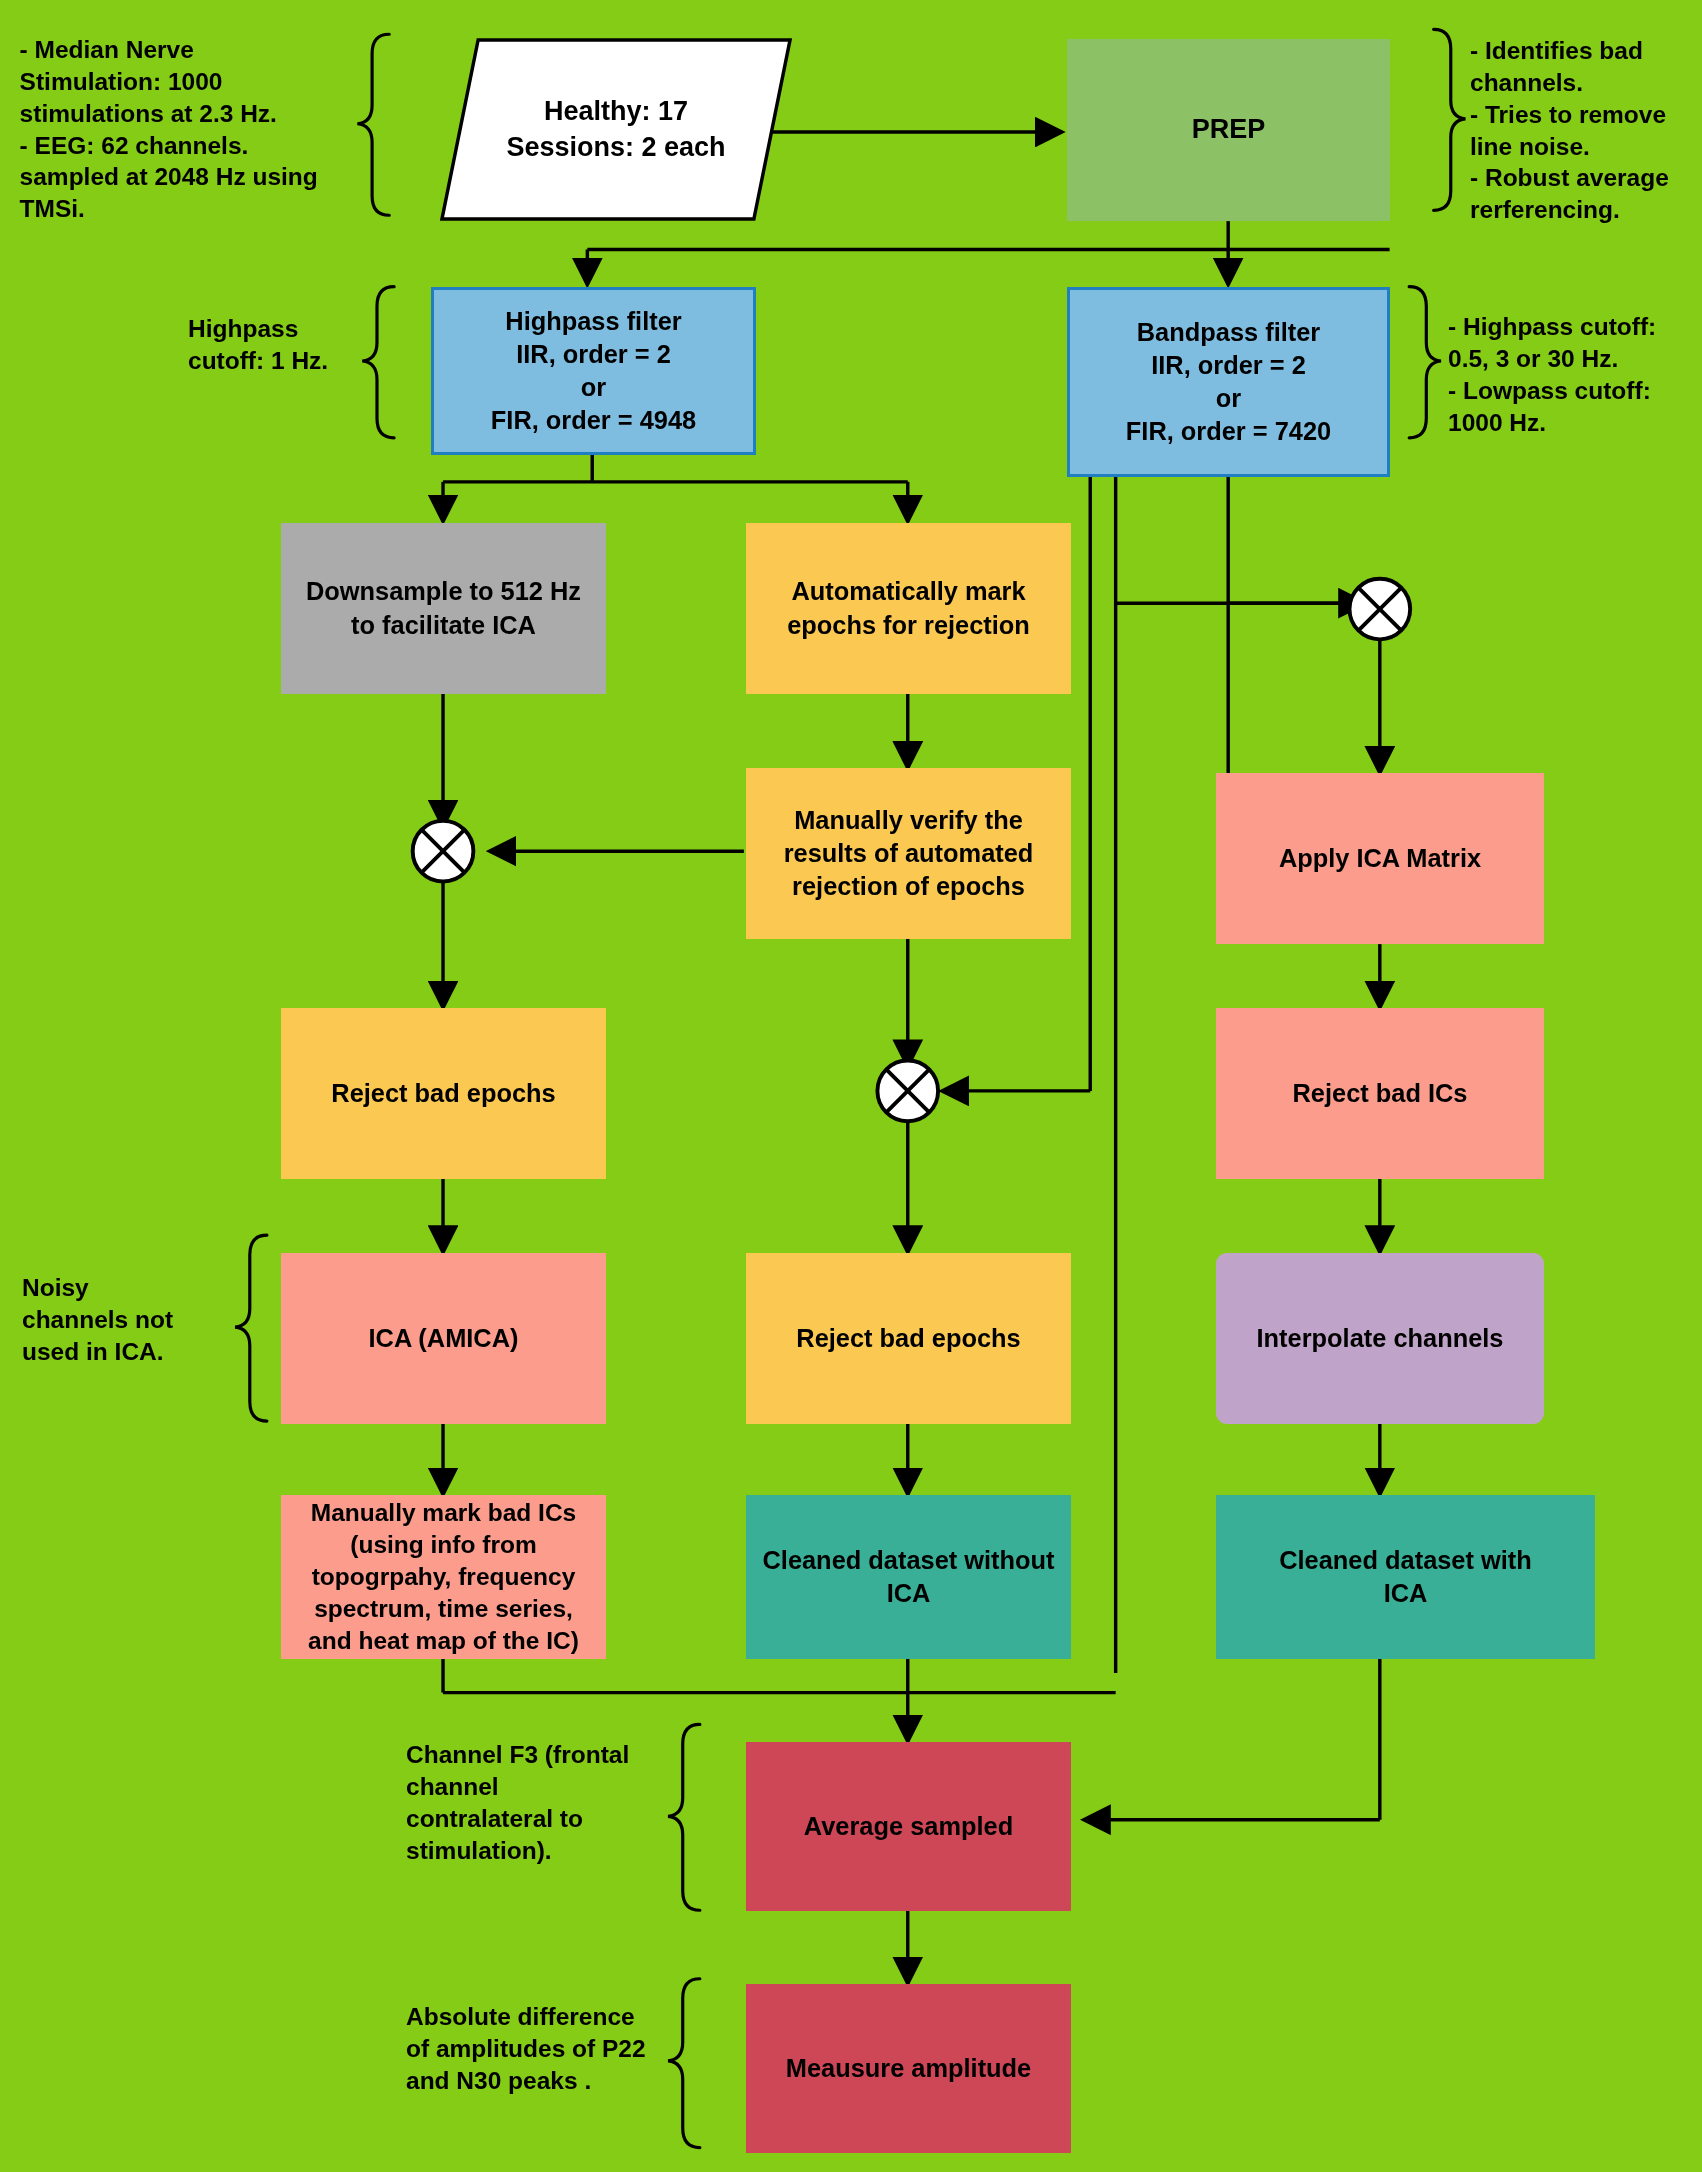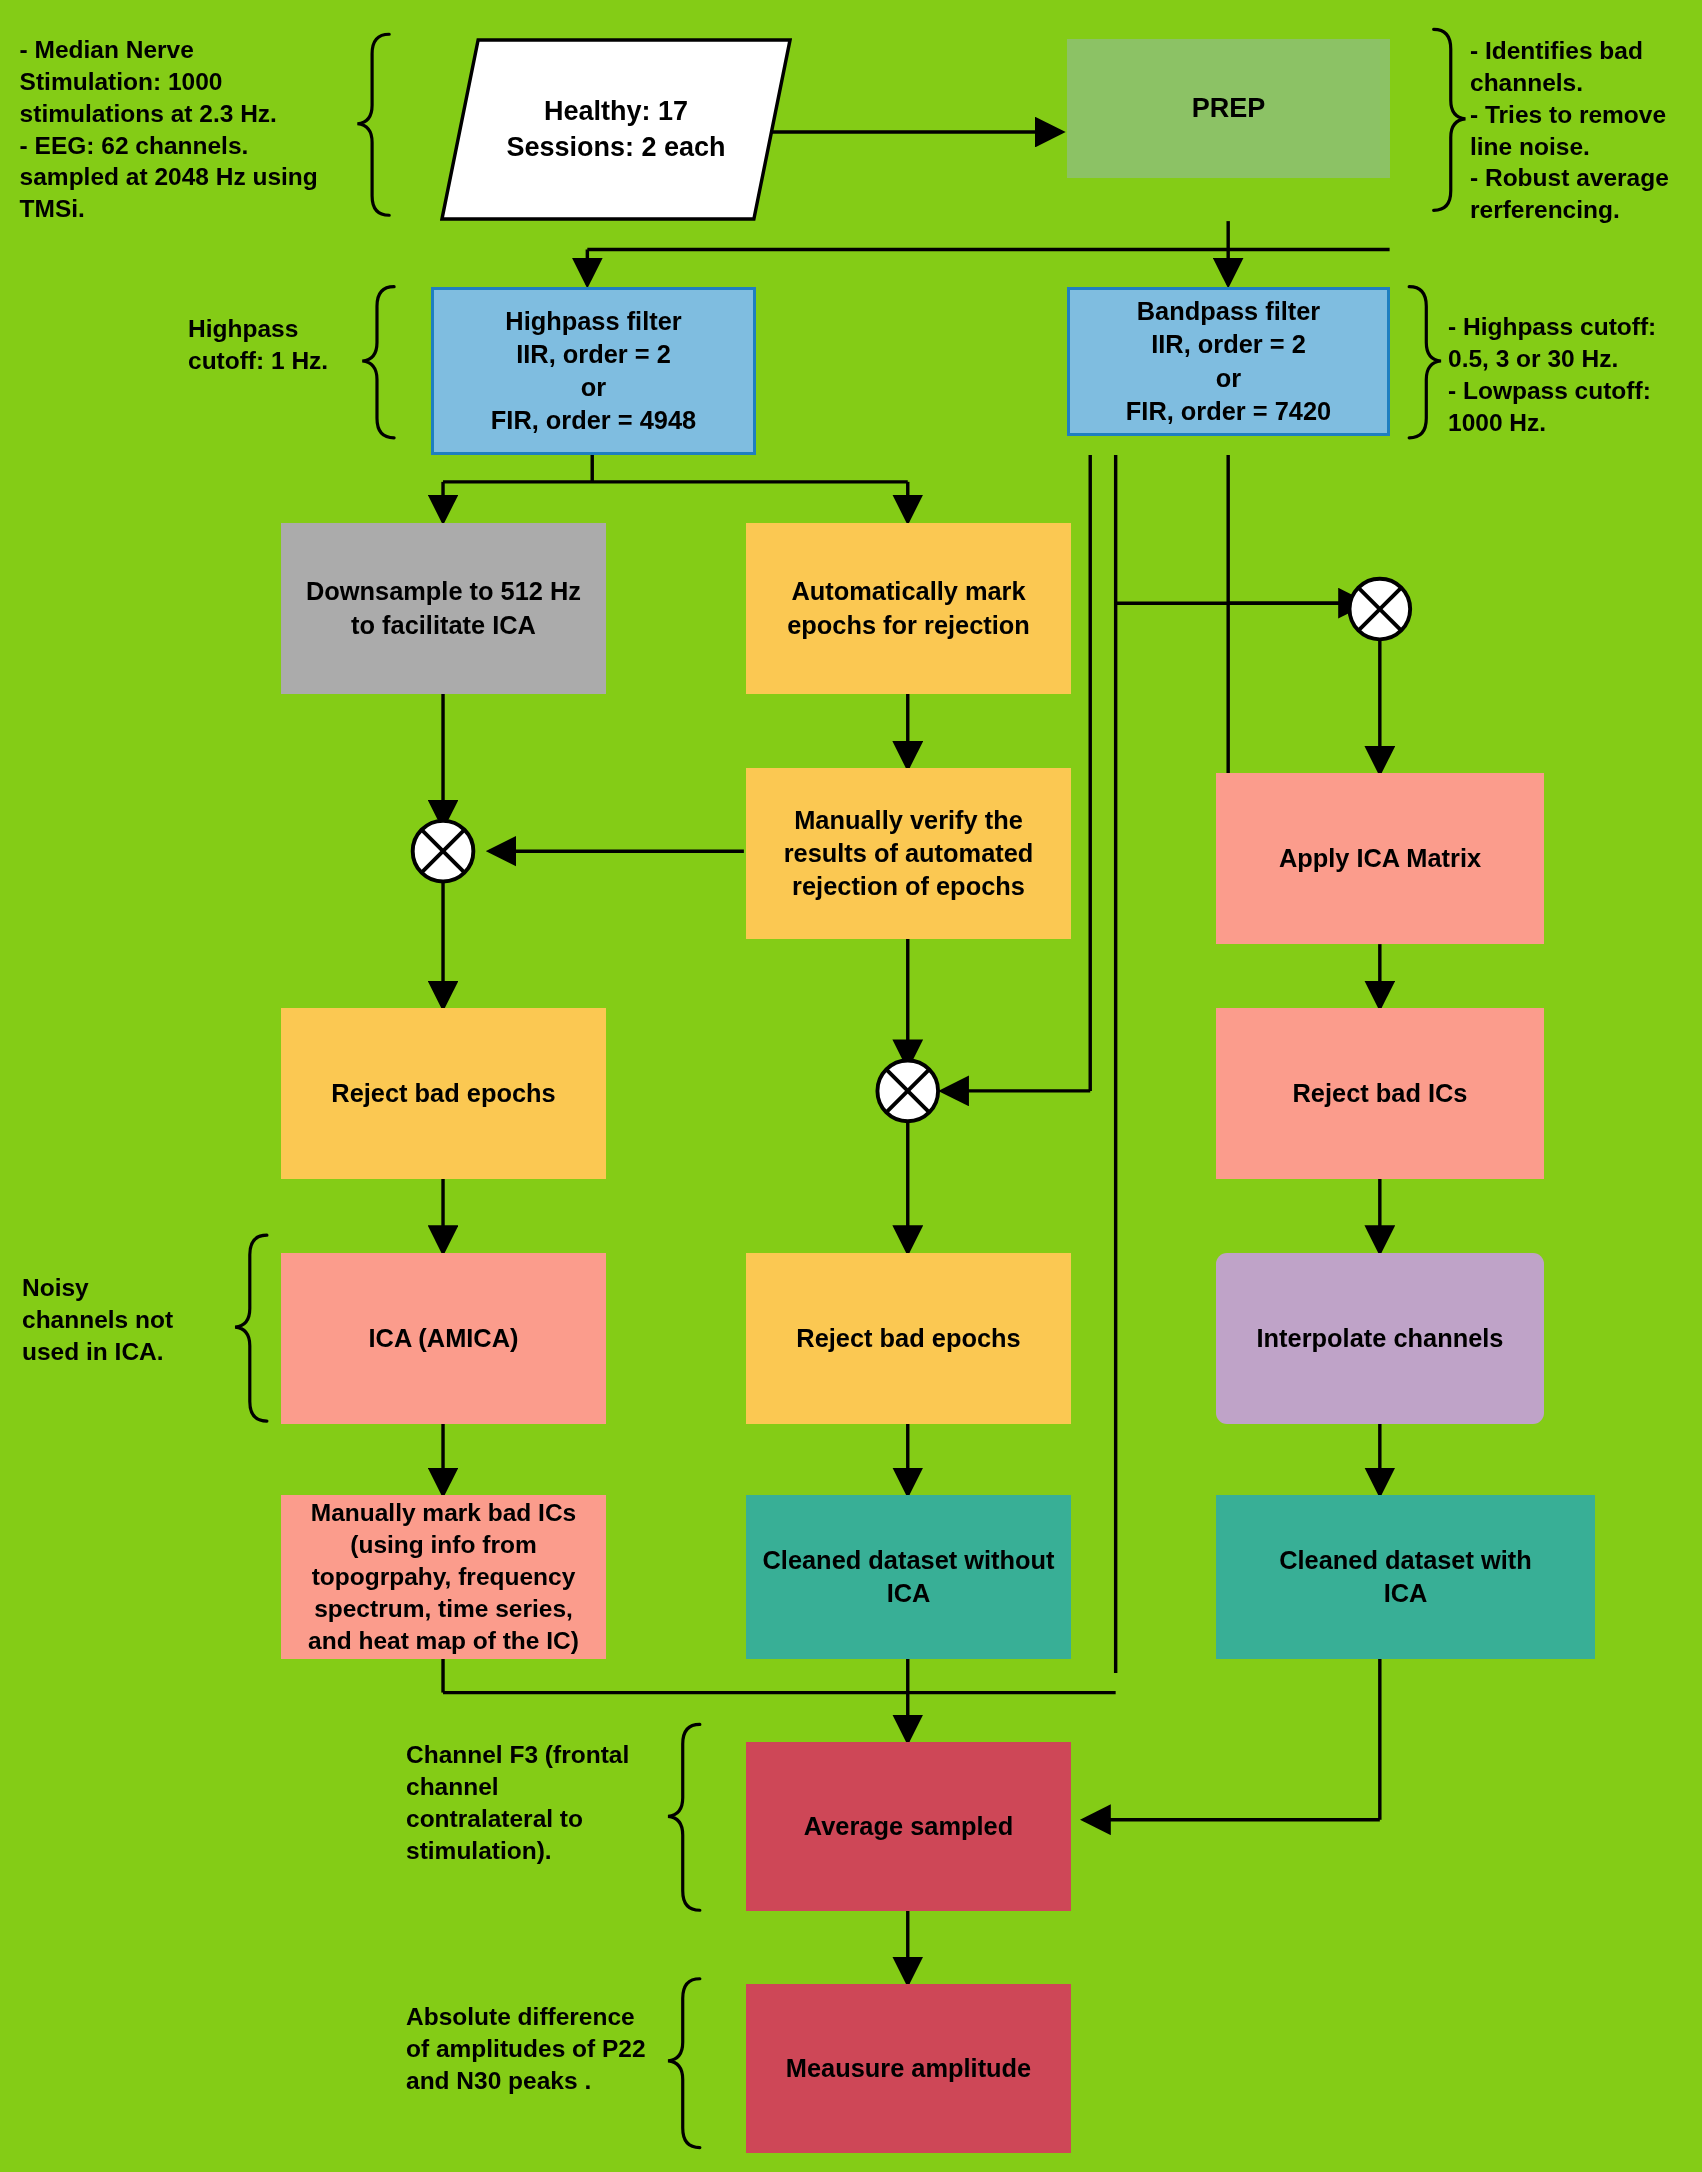--- a/index.html
+++ b/index.html
@@ -159,32 +159,32 @@
 and N30 peaks .</div>
 
   <div class="para" style="left:440px;top:38px;width:352px;height:183px;">
     <svg class="pshape" viewBox="0 0 720 375" preserveAspectRatio="none">
       <polygon points="78,4 716,4 642,371 4,371" fill="#FFFFFF" stroke="#000000" stroke-width="7"></polygon>
     </svg>
     <div class="ptext" style="font-size:27px;">Healthy: 17
 Sessions: 2 each</div>
   </div>
 
-  <div class="node" style="left:1067px;top:39px;width:323px;height:139px;background:#8CC265;font-size:27px;">
+  <div class="node" style="left:1067px;top:39px;width:323px;height:182px;background:#8CC265;font-size:27px;">
     <span class="lbl">PREP</span>
   </div>
 
   <div class="node" style="left:431px;top:287px;width:325px;height:168px;background:#7FBDE0;border:3.4px solid #1F7FC0;font-size:25.4px;">
     <span class="lbl">Highpass filter
 IIR, order = 2
 or
 FIR, order = 4948</span>
   </div>
 
-  <div class="node" style="left:1067px;top:287px;width:323px;height:149px;background:#7FBDE0;border:3.4px solid #1F7FC0;font-size:25.4px;">
+  <div class="node" style="left:1067px;top:287px;width:323px;height:190px;background:#7FBDE0;border:3.4px solid #1F7FC0;font-size:25.4px;">
     <span class="lbl">Bandpass filter
 IIR, order = 2
 or
 FIR, order = 7420</span>
   </div>
 
   <div class="node" style="left:281px;top:523px;width:325px;height:171px;background:#ABABAB;font-size:25.4px;">
     <span class="lbl">Downsample to 512 Hz
 to facilitate ICA</span>
   </div>

